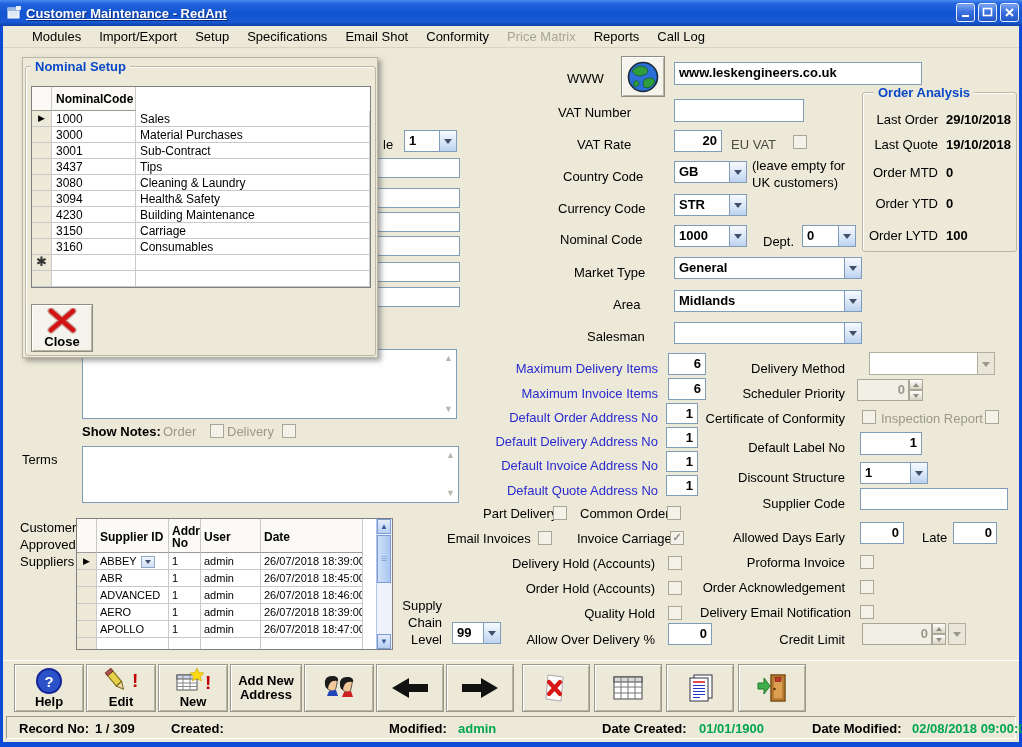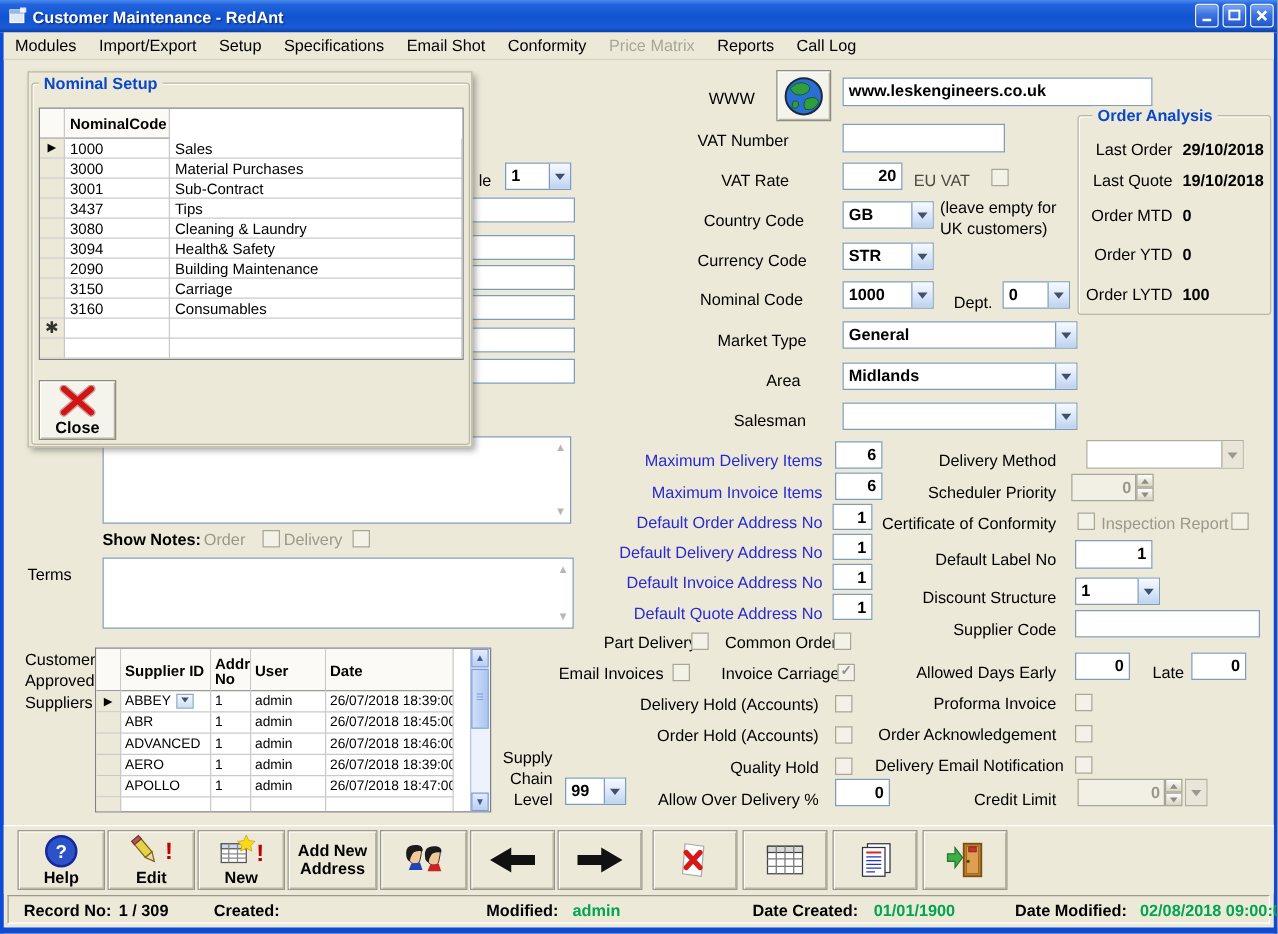--- a/index.html
+++ b/index.html
@@ -2,28 +2,28 @@
 <html><head>
 <meta charset="utf-8">
 <style>
   html,body{margin:0;padding:0;background:#777;}
   #screen{position:relative;width:1022px;height:747px;background:#ece9d8;overflow:hidden;
           font-family:"Liberation Sans",sans-serif;-webkit-font-smoothing:antialiased;}
   .abs{position:absolute;}
   
   .titlebar{position:absolute;left:0;top:0;width:1022px;height:26px;
     background:linear-gradient(180deg,#4a8af0 0%,#2264dd 14%,#1253cf 52%,#1a5ad6 84%,#0b41a8 100%);
-    display:flex;align-items:center;color:#fff;}
+    display:flex;align-items:center;color:#fff;text-decoration:underline;}
   .title-text{font-size:13px;font-weight:bold;margin-left:6px;text-shadow:1px 1px 1px #0a2a7a;}
   .winbtn{position:absolute;top:3px;width:19px;height:19px;border-radius:3px;
     background:linear-gradient(180deg,#7fa8f2 0%,#3c73e0 45%,#2258c9 100%);
     border:1px solid #eaf0fc;box-shadow:inset 0 0 1px #16409a;display:flex;align-items:center;justify-content:center;box-sizing:border-box;}
   .sideborder{position:absolute;background:#0d4bd6;}
   .menubar{position:absolute;left:3px;top:26px;width:1016px;height:22px;background:#ece9d8;
-    display:flex;align-items:center;padding-left:0;box-sizing:border-box;border-bottom:1px solid #d8d4c4;}
+    display:flex;align-items:center;padding-left:20px;box-sizing:border-box;border-bottom:1px solid #d8d4c4;}
   .menu-item{font-size:13px;color:#000;padding:2px 9px;white-space:nowrap;}
   .menu-item.disabled{color:#a8a698;}
   
   .lbl{position:absolute;font-size:13px;color:#000;white-space:nowrap;line-height:15px;}
   .r{text-align:right;}
   .blue{color:#2a2ad0;}
   .grayt{color:#9a988c;}
   .bold{font-weight:bold;}
   .green{color:#00a550;}
   .tb{position:absolute;background:#fff;border:1px solid #7f9db9;font:bold 13px "Liberation Sans",sans-serif;
@@ -469,21 +469,21 @@
             <div class="c">3080</div>
             <div class="c">Cleaning &amp; Laundry</div>
           </div>
           <div class="n-row ">
             <div class="c sel"></div>
             <div class="c">3094</div>
             <div class="c">Health&amp; Safety</div>
           </div>
           <div class="n-row ">
             <div class="c sel"></div>
-            <div class="c">2090</div>
+            <div class="c">4230</div>
             <div class="c">Building Maintenance</div>
           </div>
           <div class="n-row ">
             <div class="c sel"></div>
             <div class="c">3150</div>
             <div class="c">Carriage</div>
           </div>
           <div class="n-row ">
             <div class="c sel"></div>
             <div class="c">3160</div>

